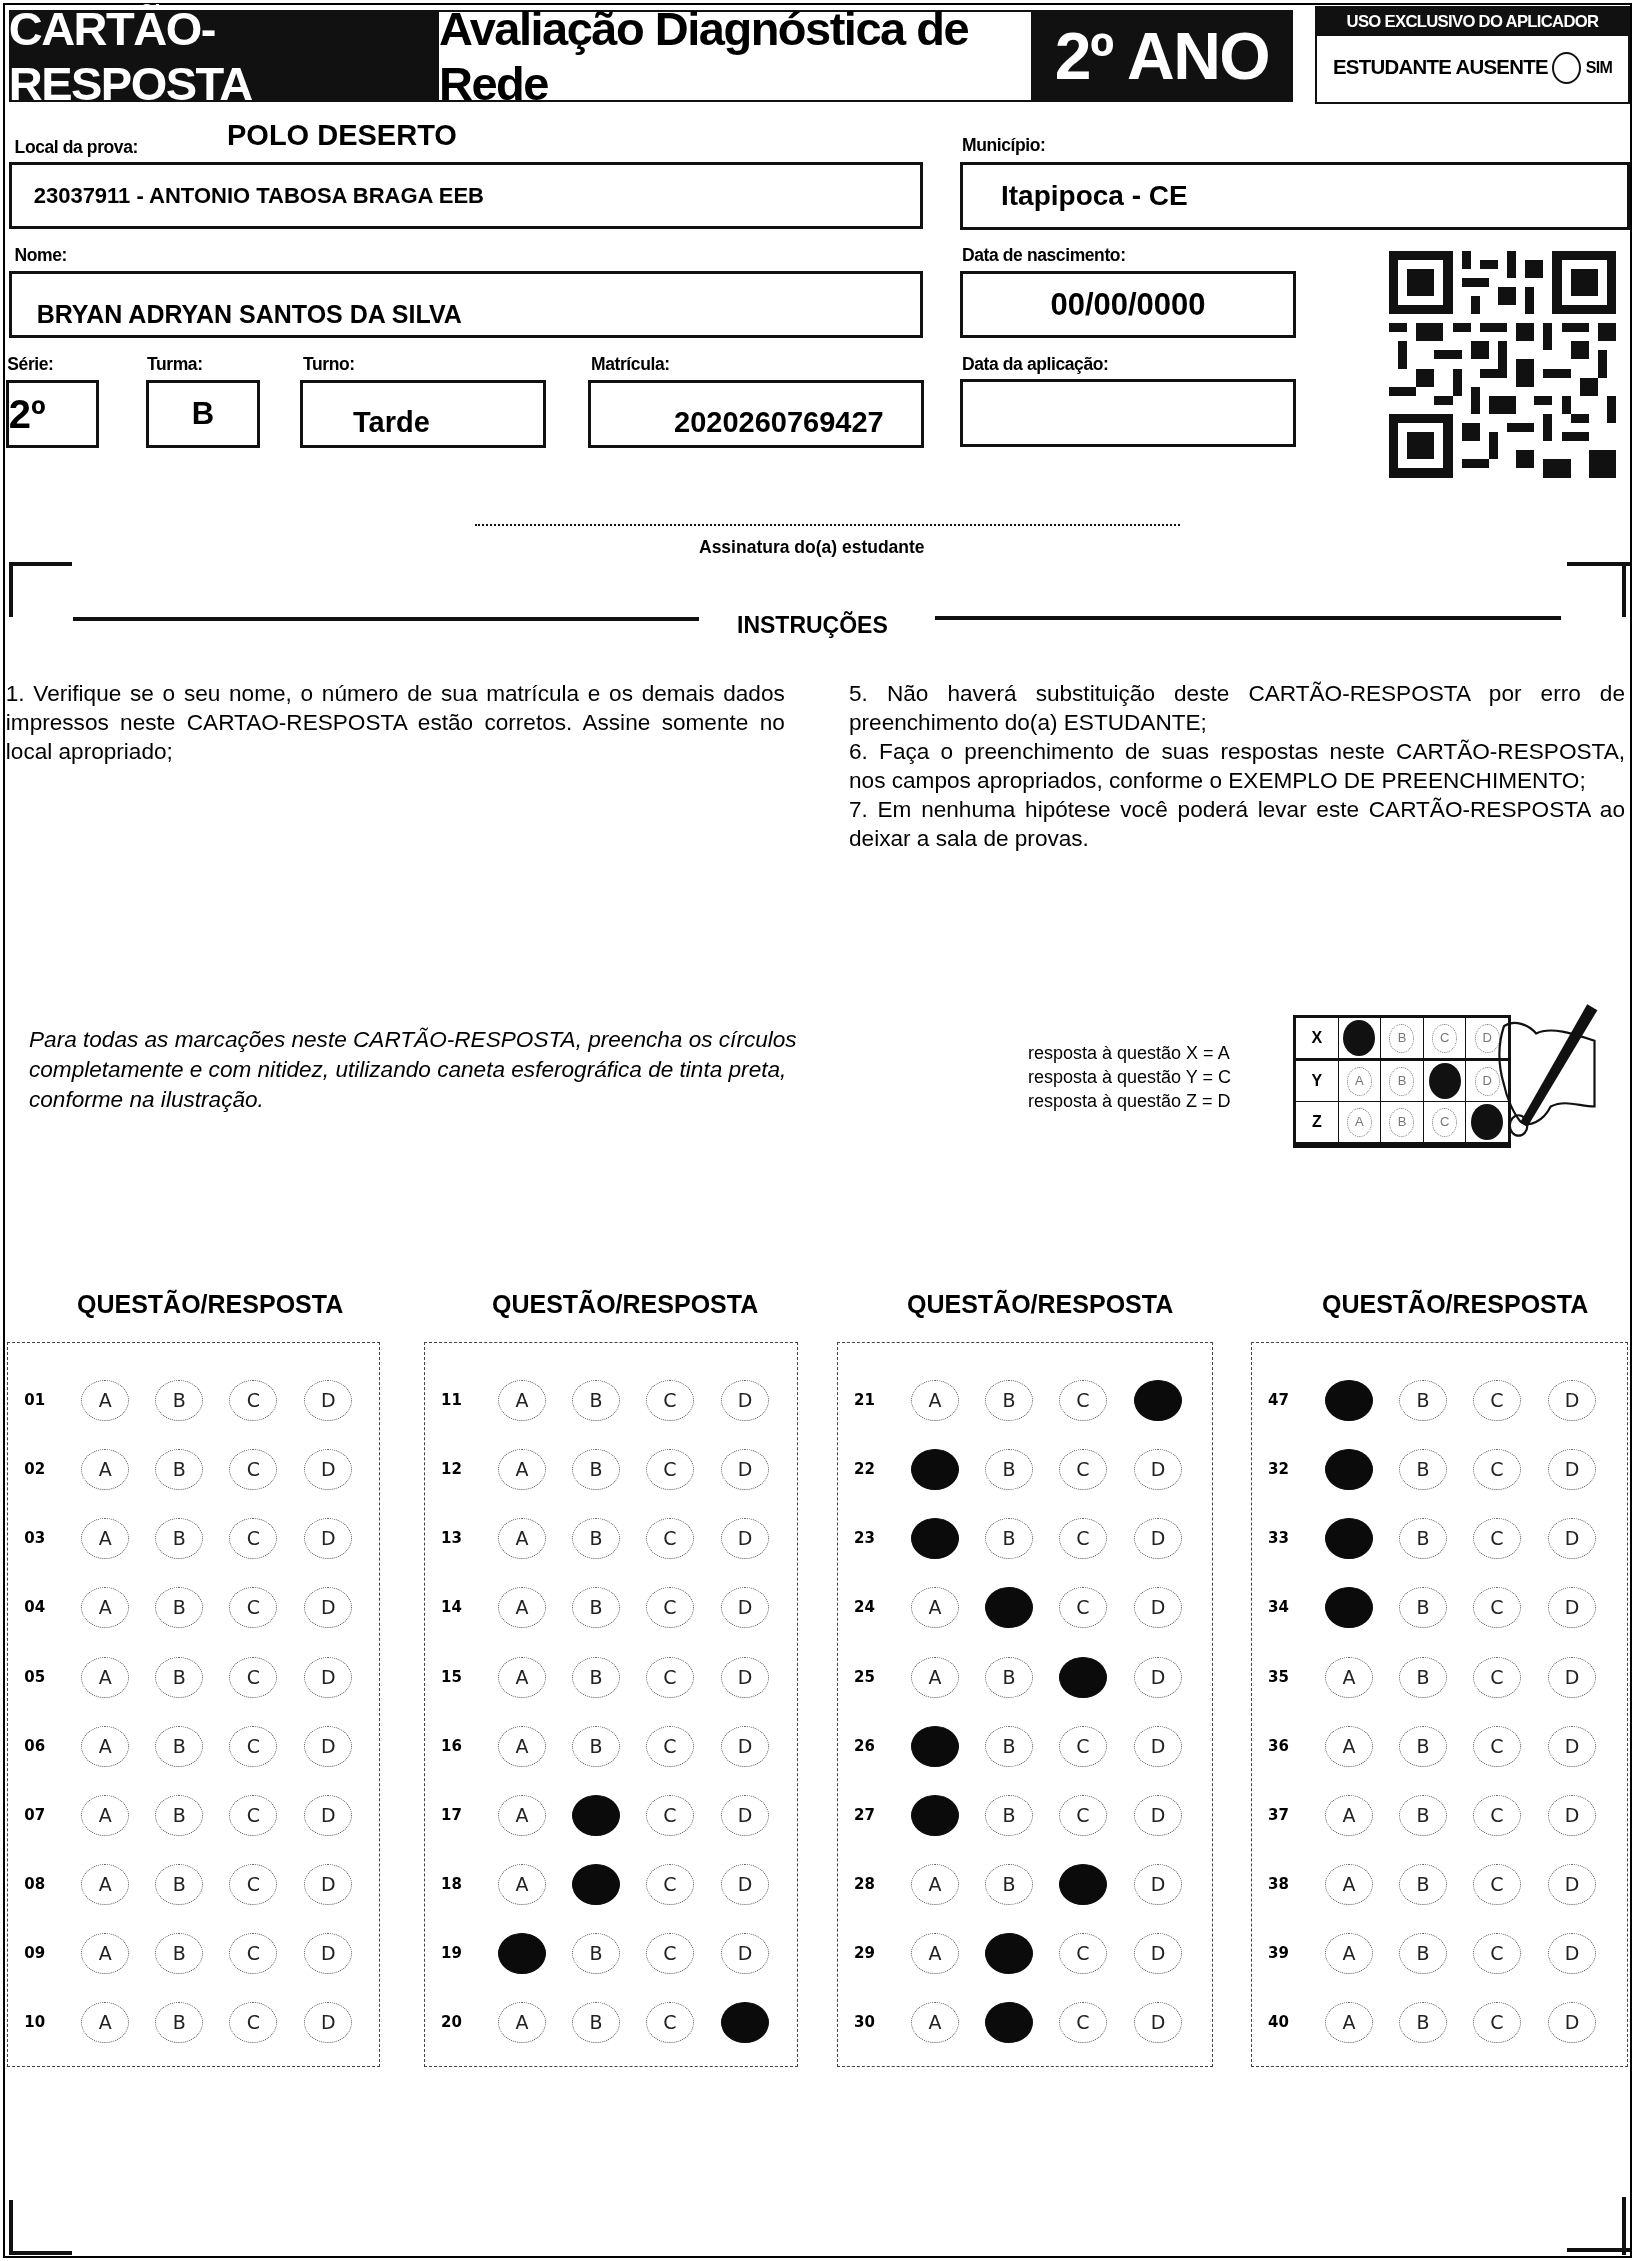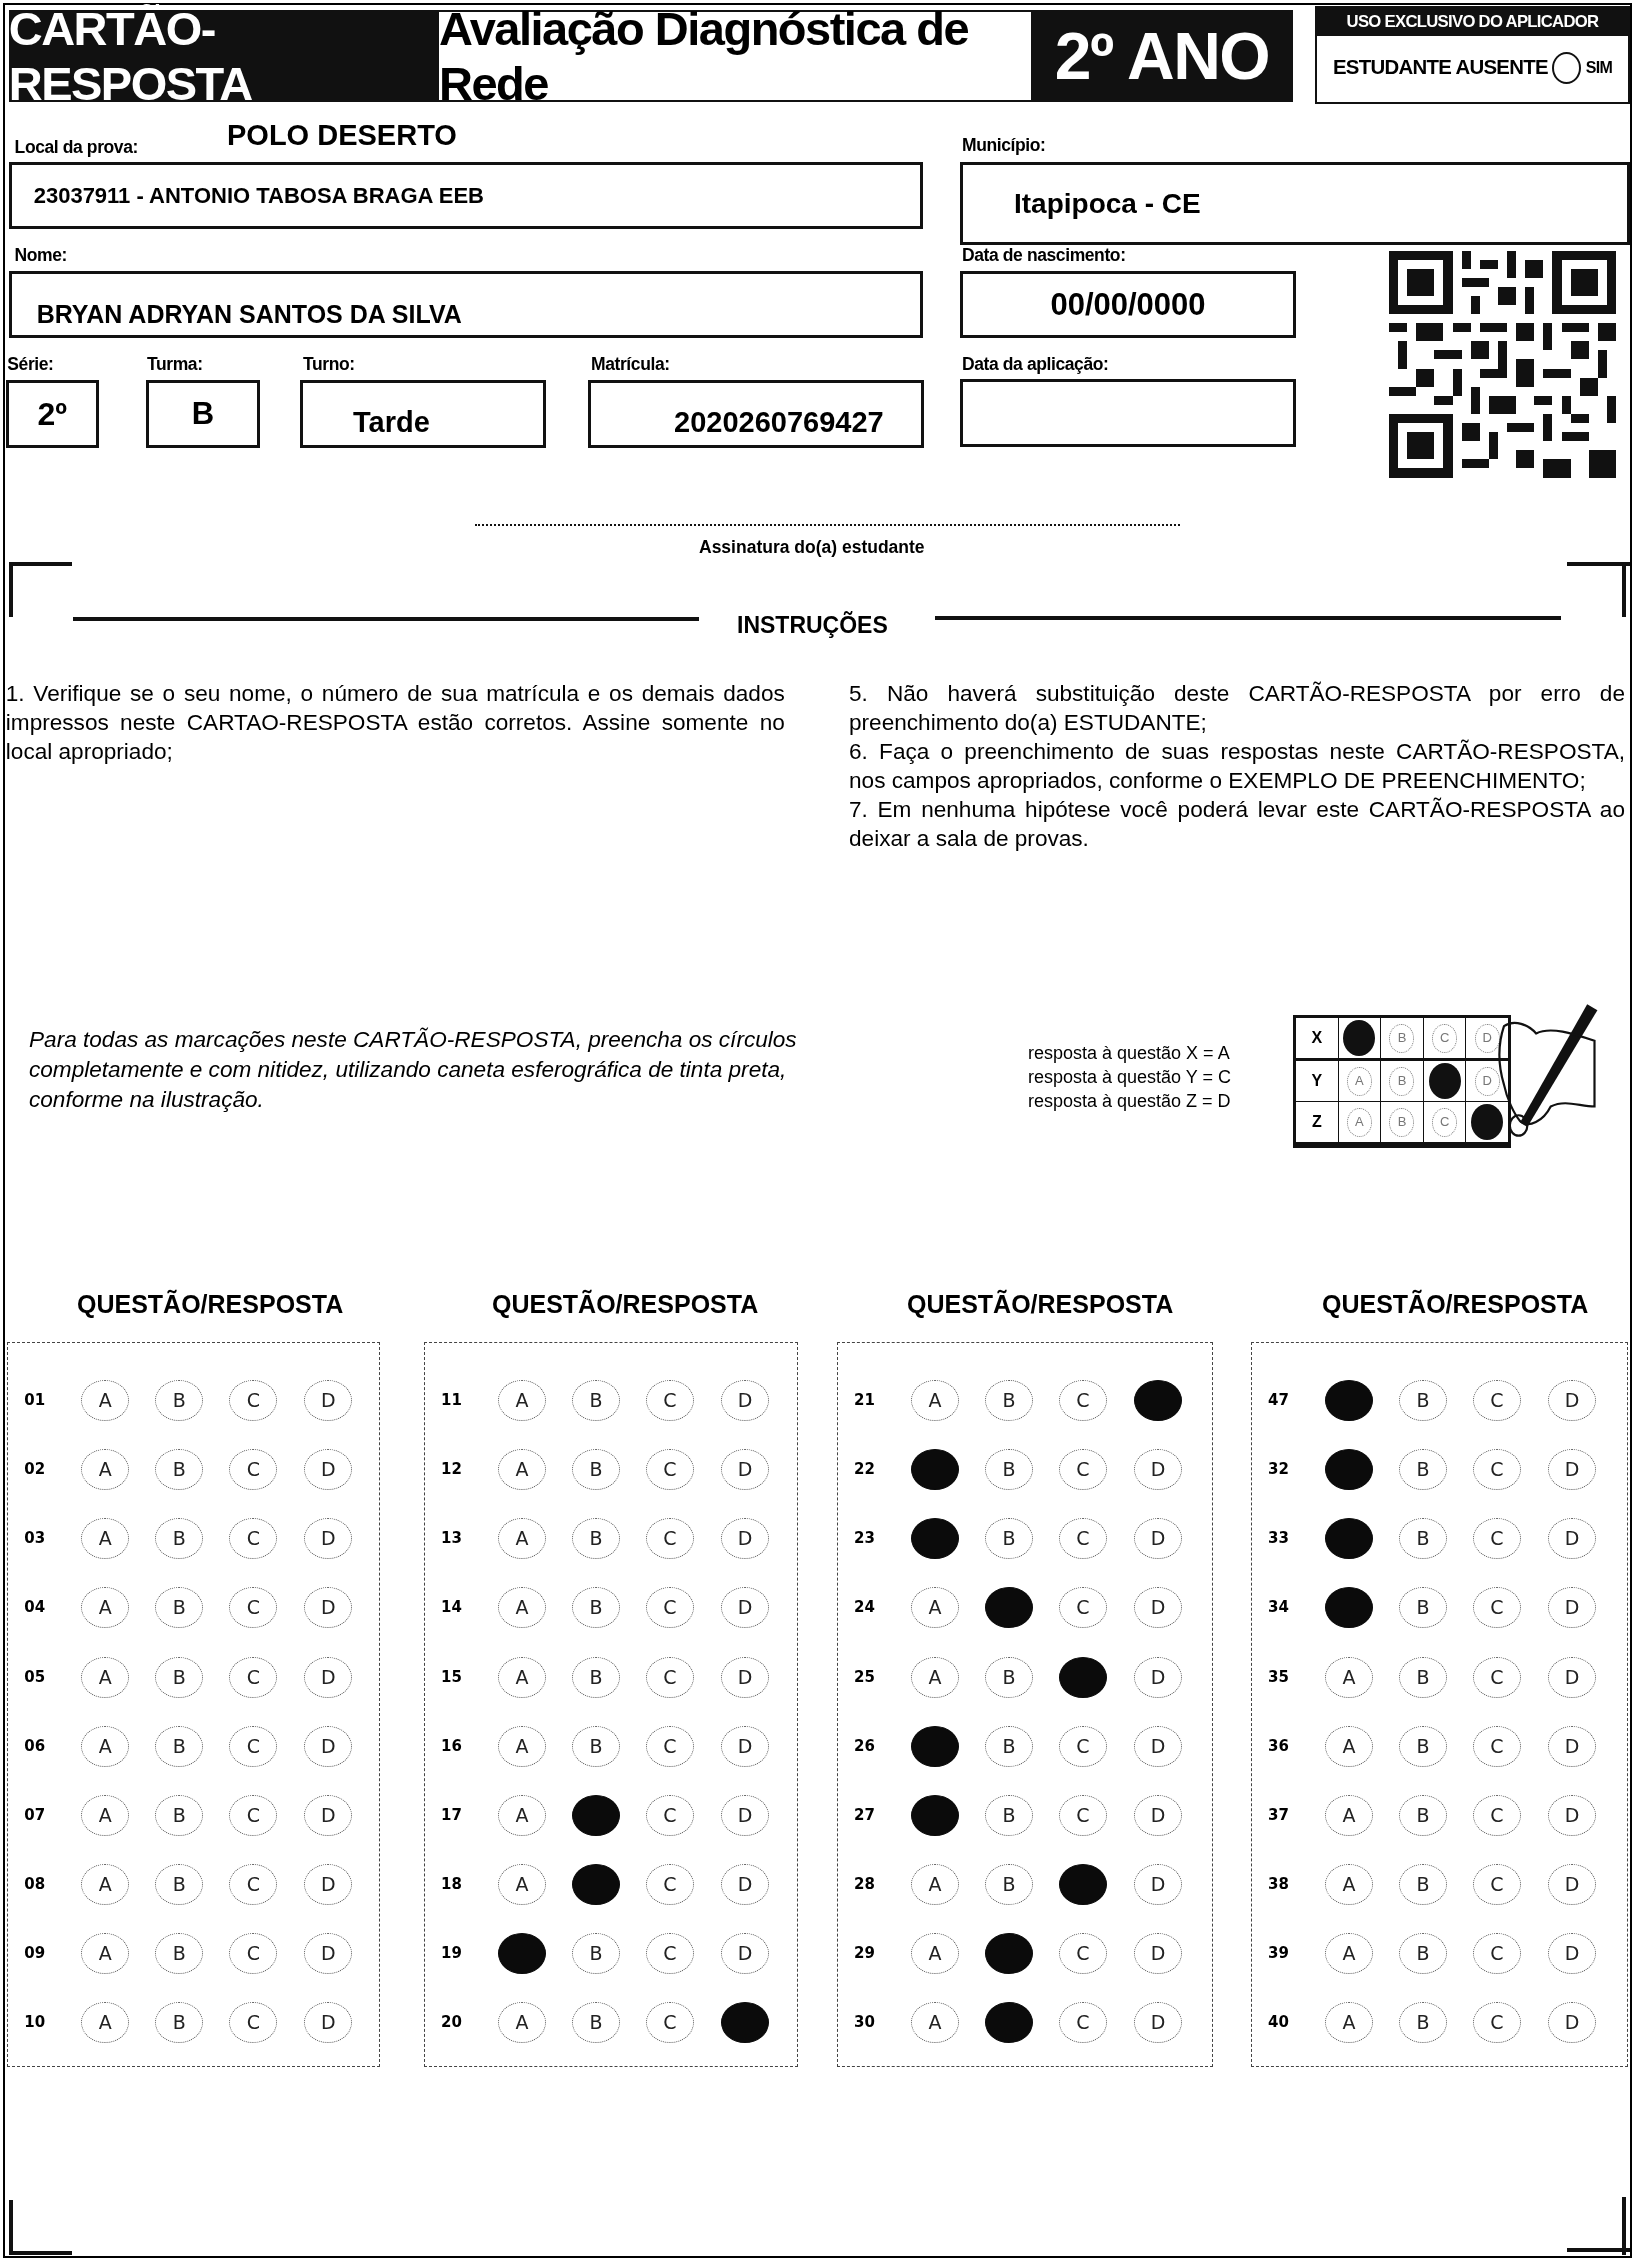--- a/index.html
+++ b/index.html
@@ -78,36 +78,36 @@
   </div>
 </div>
 
 <div class="abs label" style="left:14.6px;top:137px;">Local da prova:</div>
 <div class="abs polo">POLO DESERTO</div>
 <div class="abs field" style="left:8.7px;top:162px;width:914px;height:67px;padding-left:22px;font-size:22px;">
   <span>23037911 - ANTONIO TABOSA BRAGA EEB</span>
 </div>
 
 <div class="abs label" style="left:962px;top:135px;">Município:</div>
-<div class="abs field" style="left:960px;top:162px;width:670px;height:83px;padding-left:51px;font-size:28px;">
+<div class="abs field" style="left:960px;top:162px;width:670px;height:68px;padding-left:38px;font-size:28px;">
   <span>Itapipoca - CE</span>
 </div>
 
 <div class="abs label" style="left:14.6px;top:245px;">Nome:</div>
 <div class="abs field" style="left:8.7px;top:271px;width:914px;height:67px;padding-left:25px;padding-top:20.4px;font-size:25px;">
   <span>BRYAN ADRYAN SANTOS DA SILVA</span>
 </div>
 
 <div class="abs label" style="left:962px;top:245px;">Data de nascimento:</div>
 <div class="abs field" style="left:960px;top:271px;width:336px;height:67px;justify-content:center;font-size:31px;">
   <span>00/00/0000</span>
 </div>
 
 <div class="abs label" style="left:7.3px;top:354px;">Série:</div>
-<div class="abs field" style="left:5.8px;top:380px;width:93px;height:68px;justify-content:center;font-size:32px;">
+<div class="abs field" style="left:5.8px;top:380px;width:93px;height:68px;justify-content:flex-start;font-size:40px;">
   <span>2º</span>
 </div>
 <div class="abs label" style="left:147px;top:354px;">Turma:</div>
 <div class="abs field" style="left:146px;top:380px;width:114px;height:68px;justify-content:center;font-size:31px;">
   <span>B</span>
 </div>
 <div class="abs label" style="left:303px;top:354px;">Turno:</div>
 <div class="abs field" style="left:300px;top:380px;width:246px;height:68px;padding-left:50px;padding-top:16px;font-size:29px;">
   <span>Tarde</span>
 </div>

